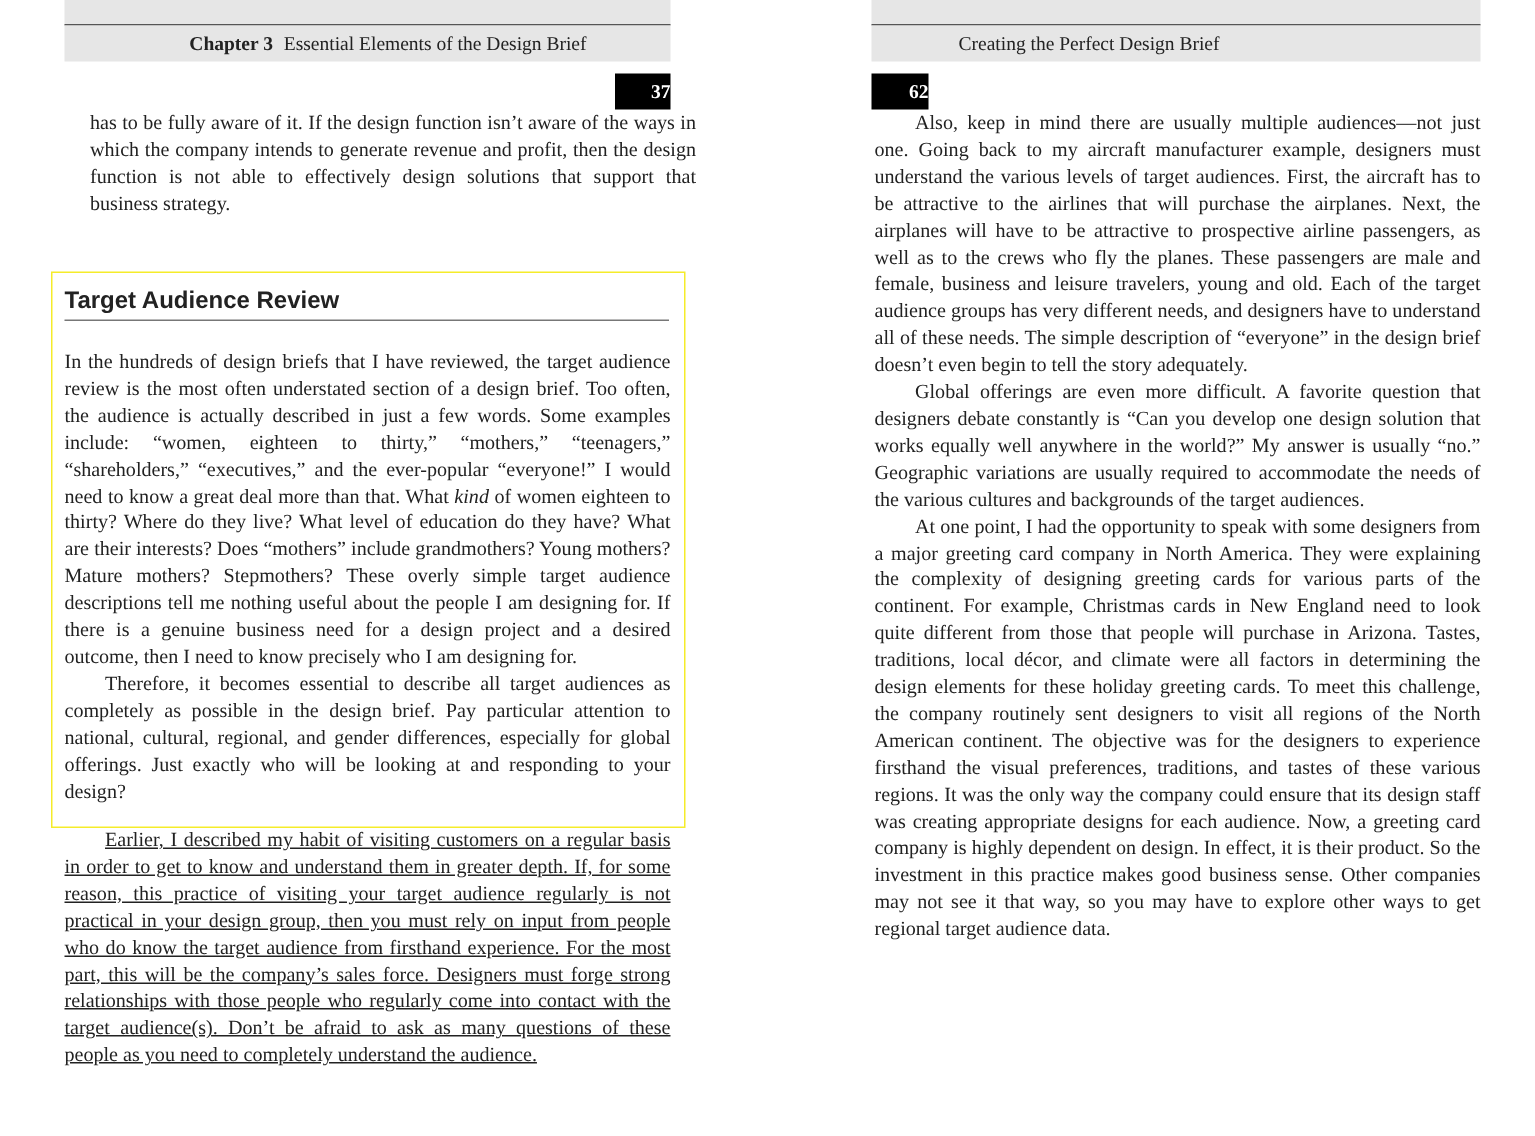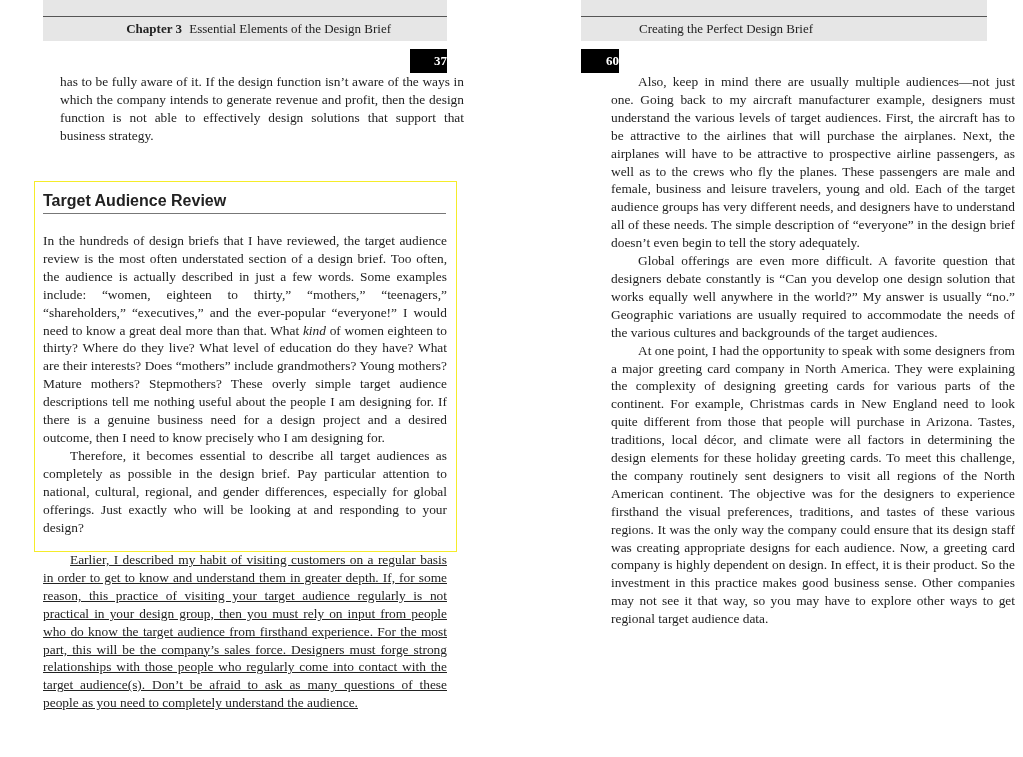--- a/index.html
+++ b/index.html
@@ -18,21 +18,21 @@
   .running-head { position: absolute; top: 17px; height: 24px; line-height: 24px; font-size: 13px; color: #222; }
   #page-left .running-head { right: 56px; }
   #page-right .running-head { left: 58px; }
   .running-head b { font-weight: bold; margin-right: 4px; }
 
   .body-text { position: absolute; left: 0; right: 12px; font-size: 13.4px; line-height: 17.9px; text-align: justify; hyphens: manual; }
   .body-text p { margin: 0; }
   .indent { text-indent: 27px; }
   #left-top { top: 73px; left: 17px; }
   #left-after { top: 551px; text-decoration: underline; }
-  #right-body { top: 73px; left: 2px; margin-left: 28px; }
+  #right-body { top: 73px; left: 2px; }
 
   .sidebar-box { position: absolute; left: 34px; top: 181px; width: 421px; height: 369px; border: 1.5px solid #f5ec2a; }
   .sidebar-title { position: absolute; left: 8px; top: 10px; width: 403px; font-family: "Liberation Sans", "DejaVu Sans", sans-serif;
                    font-weight: bold; font-size: 16px; color: #222; padding-bottom: 3px; border-bottom: 1.2px solid #777; }
   .sidebar-body { position: absolute; left: 8px; top: 50px; width: 404px; }
 
   em.it { font-style: italic; }
 </style>
 </head>
 <body>
@@ -59,21 +59,21 @@
   </div>
 </div>
 
 <div class="body-text" id="left-after" style="position:absolute; left:43px; width:404px;">
   <p class="indent">Earlier, I described my habit of visiting customers on a regular basis in order to get to know and understand them in greater depth. If, for some reason, this practice of visiting your target audience reg­ularly is not practical in your design group, then you must rely on input from people who do know the target audience from firsthand experience. For the most part, this will be the company’s sales force. Designers must forge strong relationships with those people who regularly come into contact with the target audience(s). Don’t be afraid to ask as many questions of these people as you need to com­pletely understand the audience.</p>
 </div>
 
 <div class="page" id="page-right" style="height:757px;">
   <div class="header-band"></div>
   <div class="header-bar"></div>
-  <div class="pnum">60</div>
+  <div class="pnum">62</div>
   <div class="running-head">Creating the Perfect Design Brief</div>
 
   <div class="body-text" id="right-body" style="width:404px;">
     <p class="indent">Also, keep in mind there are usually multiple audiences—not just one. Going back to my aircraft manufacturer example, designers must understand the various levels of target audiences. First, the aircraft has to be attractive to the airlines that will purchase the airplanes. Next, the airplanes will have to be attractive to prospective airline passengers, as well as to the crews who fly the planes. These passengers are male and female, business and leisure travelers, young and old. Each of the tar­get audience groups has very different needs, and designers have to understand all of these needs. The simple description of “everyone” in the design brief doesn’t even begin to tell the story adequately.</p>
     <p class="indent">Global offerings are even more difficult. A favorite question that designers debate constantly is “Can you develop one design solution that works equally well anywhere in the world?” My answer is usually “no.” Geographic variations are usually required to accom­modate the needs of the various cultures and backgrounds of the target audiences.</p>
     <p class="indent">At one point, I had the opportunity to speak with some designers from a major greeting card company in North America. They were explaining the complexity of designing greeting cards for various parts of the continent. For example, Christmas cards in New England need to look quite different from those that people will purchase in Arizona. Tastes, traditions, local décor, and climate were all factors in determin­ing the design elements for these holiday greeting cards. To meet this challenge, the company routinely sent designers to visit all regions of the North American continent. The objective was for the designers to experience firsthand the visual preferences, traditions, and tastes of these various regions. It was the only way the company could ensure that its design staff was creating appropriate designs for each audience. Now, a greeting card company is highly dependent on design. In effect, it is their product. So the investment in this practice makes good business sense. Other companies may not see it that way, so you may have to explore other ways to get regional target audience data.</p>
   </div>
 </div>
 
 </body></html>

